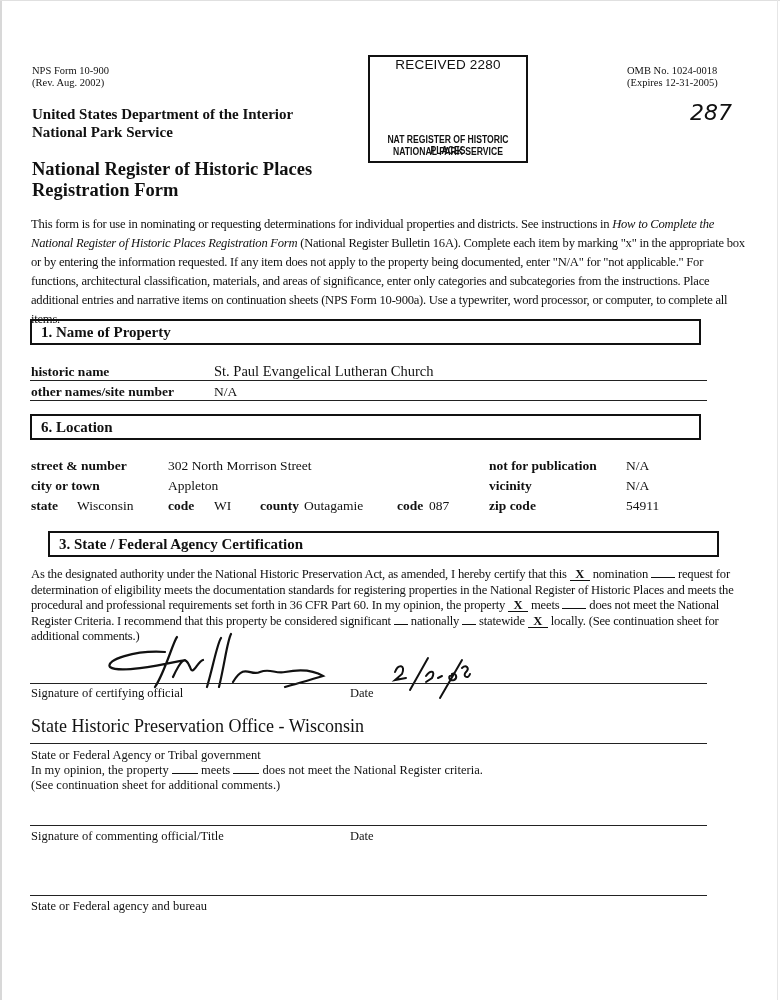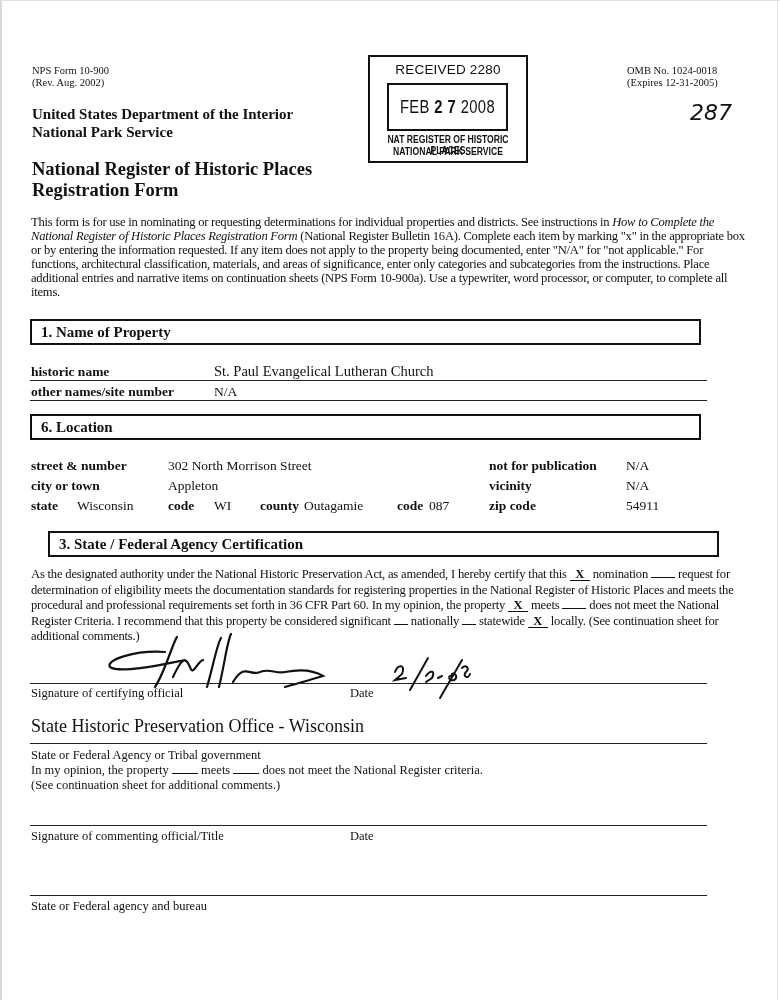--- a/index.html
+++ b/index.html
@@ -7,27 +7,27 @@
     width: 780px; height: 1000px; background: #ffffff; position: relative; overflow: hidden;
     font-family: "Liberation Serif", "DejaVu Serif", serif; color: #111;
   }
   .page-edge-left { position: absolute; left: 0; top: 0; width: 2px; height: 1000px; background: #d8d8d8; }
   .page-edge-top { position: absolute; left: 0; top: 0; width: 780px; height: 1px; background: #e0e0e0; }
   .page-edge-right { position: absolute; right: 2px; top: 0; width: 1px; height: 1000px; background: #e6e6e6; }
   .abs { position: absolute; }
   .small { font-size: 10.5px; line-height: 13px; }
   .hdr-bold { font-weight: bold; font-size: 15px; line-height: 18px; }
   .title { font-weight: bold; font-size: 18.5px; line-height: 21px; }
-  .intro { font-size: 12.6px; line-height: 14px; width: 720px; letter-spacing: -0.25px; }
+  .intro { font-size: 12.6px; line-height: 19px; width: 720px; letter-spacing: -0.25px; }
   .intro i { font-style: italic; }
   .stamp {
     left: 368px; top: 55px; width: 156px; height: 104px; border: 2px solid #111;
     font-family: "Liberation Sans", "DejaVu Sans", sans-serif; text-align: center;
   }
-  .stamp .received { font-size: 13.5px; margin-top: 5px; letter-spacing: 0.2px; }
+  .stamp .received { font-size: 13.5px; letter-spacing: 0.2px; }
   .stamp .inner { position: absolute; left: 17px; top: 26px; width: 117px; height: 44px; border: 2px solid #111; }
   .stamp .date { font-size: 18px; line-height: 44px; transform: scaleX(0.82); letter-spacing: 0.5px; }
   .stamp .date b { font-weight: bold; }
   .stamp .agency { position: absolute; left: 0; width: 156px; font-size: 10.5px; line-height: 11px; transform: scaleX(0.82); font-weight: bold; }
   .handnum { font-family: "DejaVu Sans", sans-serif; font-size: 22px; font-style: italic; }
   .section-box { left: 30px; width: 671px; height: 26px; border: 2px solid #111; box-sizing: border-box; }
   .section-box span { position: absolute; left: 9px; top: 3px; font-weight: bold; font-size: 15px; }
   .field-label { font-weight: bold; font-size: 13.5px; }
   .field-value { font-size: 13.5px; }
   .rule { height: 1px; background: #222; }
@@ -44,27 +44,20 @@
 
 <div class="abs small" style="left:32px; top:64px;">NPS Form 10-900</div>
 <div class="abs small" style="left:32px; top:76px;">(Rev. Aug. 2002)</div>
 <div class="abs hdr-bold" style="left:32px; top:105px;text-align:right;">United States Department of the Interior</div>
 <div class="abs hdr-bold" style="left:32px; top:123px;">National Park Service</div>
 <div class="abs title" style="left:32px; top:159px;">National Register of Historic Places</div>
 <div class="abs title" style="left:32px; top:180px;">Registration Form</div>
 
 <div class="abs stamp">
   <div class="received">RECEIVED 2280</div>
-  <div class="inner">
-    <div class="date">
-      <span>FEB</span>
-      <b>2 7</b>
-      <span>2008</span>
-    </div>
-  </div>
   <div class="agency" style="top:77px;">NAT REGISTER OF HISTORIC PLACES</div>
   <div class="agency" style="top:89px;">NATIONAL PARK SERVICE</div>
 </div>
 
 <div class="abs small" style="left:627px; top:64px;">OMB No. 1024-0018</div>
 <div class="abs small" style="left:627px; top:76px;">(Expires 12-31-2005)</div>
 <div class="abs handnum" style="left:690px; top:100px;">287</div>
 
 <div class="abs intro" style="left:31px; top:215px;">
   <span>This form is for use in nominating or requesting determinations for individual properties and districts.  See instructions in </span><i>How to Complete the National Register of Historic Places Registration Form</i><span> (National Register Bulletin 16A). Complete each item by marking "x" in the appropriate box or by entering the information requested.  If any item does not apply to the property being documented, enter "N/A" for "not applicable."  For functions, architectural classification, materials, and areas of significance, enter only categories and subcategories from the instructions.  Place additional entries and narrative items on continuation sheets (NPS Form 10-900a).  Use a typewriter, word processor, or computer, to complete all items.</span>

